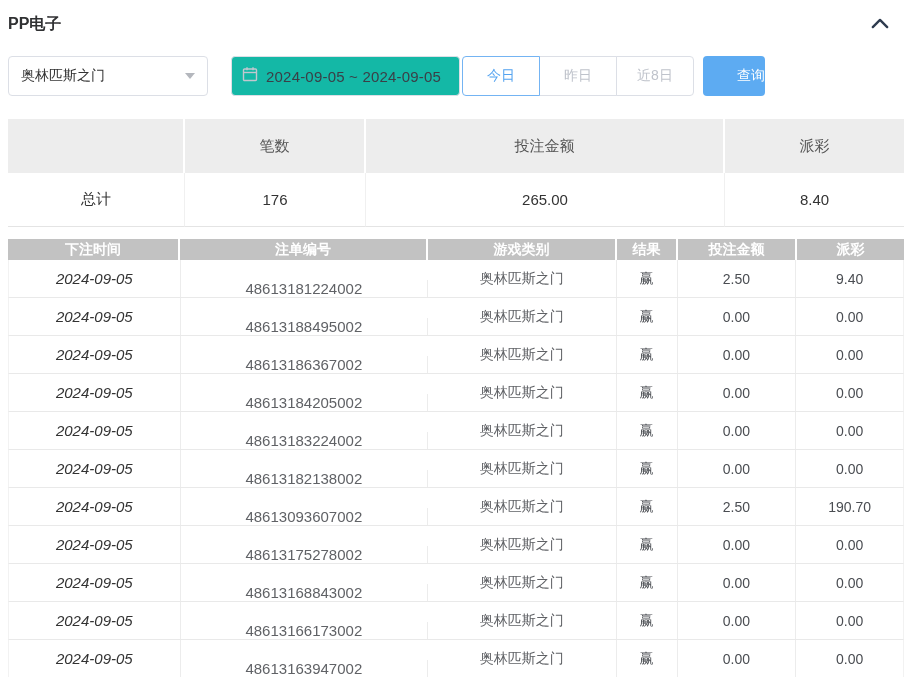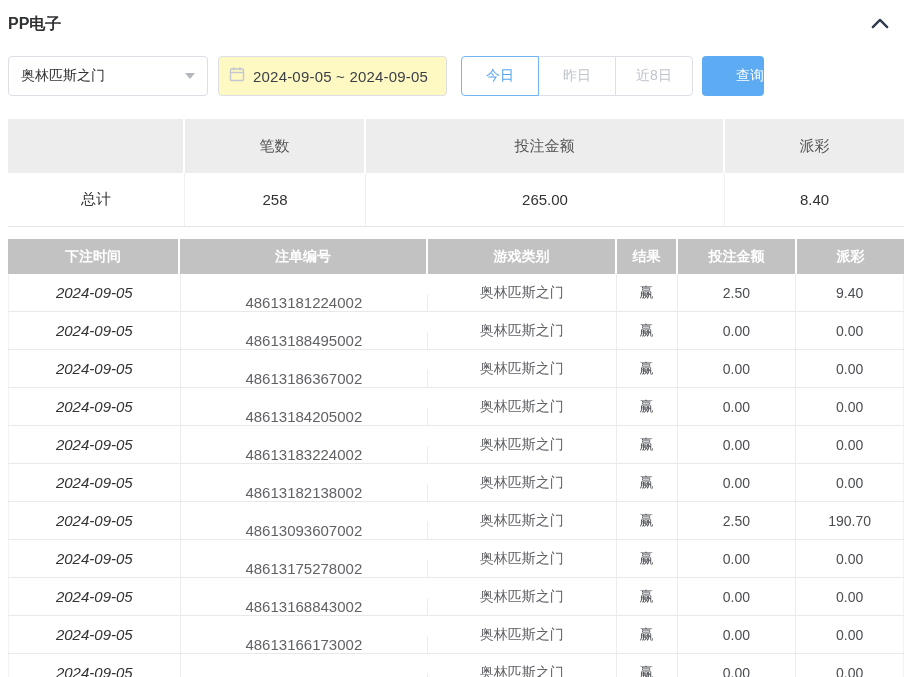--- a/index.html
+++ b/index.html
@@ -11,25 +11,25 @@
   .panel-header { display:flex; align-items:center; justify-content:space-between; height:24px; }
   .panel-title { font-size:16px; font-weight:bold; color:#303133; }
   .collapse-btn { width:24px; height:18px; margin-right:12px; cursor:pointer; background:none; border:none; display:flex; align-items:center; justify-content:center; }
 
   
   .filter-bar { margin-top:20px; display:flex; align-items:center; height:40px; }
   .select-box { width:200px; height:40px; border:1px solid #dcdfe6; border-radius:4px;
     display:flex; align-items:center; justify-content:space-between; padding:0 12px; background:#fff; cursor:pointer; }
   .select-value { font-size:14px; color:#333; }
   .caret-down { width:0; height:0; border-left:5px solid transparent; border-right:5px solid transparent; border-top:6px solid #b4b7bd; }
-  .date-box { width:229px; height:40px; border:1px solid #dcdfe6; border-radius:4px; margin-left:10px;
-    display:flex; align-items:center; padding:16px 10px; background:#fef9c3; cursor:pointer; }
+  .date-box { width:229px; height:40px; border:1px solid #dcdfe6; border-radius:4px; margin-left:23px;
+    display:flex; align-items:center; padding:16px 10px; background:#14b8a6; cursor:pointer; }
   .date-box svg { flex:0 0 auto; margin-right:8px; }
   .date-value { font-size:15px; color:#3a3f47; letter-spacing:0.2px; }
-  .btn-group { display:flex; margin-left:14px; }
+  .btn-group { display:flex; margin-left:2px; }
   .qbtn { width:78px; height:40px; background:#fff; border:1px solid #dcdfe6; font-size:14px;
     color:#bfc3cb; margin-left:-1px; cursor:pointer; position:relative;
     font-family:"Liberation Sans","DejaVu Sans",sans-serif; }
   .qbtn:first-child { border-radius:4px 0 0 4px; margin-left:0; }
   .qbtn:last-child { border-radius:0 4px 4px 0; }
   .qbtn.active { color:#54a3f0; border-color:#74b4f3; z-index:2; }
   .search-btn { width:62px; height:40px; margin-left:9px; border:none; border-radius:4px;
     background:#5dabf2; color:#fff; font-size:14px; cursor:pointer;
     font-family:"Liberation Sans","DejaVu Sans",sans-serif;text-align:right; }
 
@@ -38,21 +38,21 @@
   .sum-row { display:flex; }
   .sum-cell { display:flex; align-items:center; justify-content:center; height:54px; font-size:15px; }
   .sum-head .sum-cell { background:#ededed; color:#555; border-right:2px solid #fff; }
   .sum-head .sum-cell:last-child { border-right:none; }
   .sum-body .sum-cell { background:#fff; color:#333; border-bottom:1px solid #e4e4e4; border-right:1px solid #f0f0f0;text-align:center; }
   .sum-body .sum-cell:last-child { border-right:none; }
   .s1{width:177px;} .s2{width:181px;} .s3{width:359px;} .s4{width:179px;}
 
   
   .table { margin-top:12px; width:896px; }
-  .t-head { display:flex; height:35px; }
+  .t-head { display:flex; height:21px; }
   .t-head .t-cell { background:#c2c2c2; color:#fff; font-weight:bold; font-size:14px;
     display:flex; align-items:center; justify-content:center; border-right:2px solid #fff; }
   .t-head .t-cell:last-child { border-right:none; }
   .t-row { display:flex; height:38px; border-bottom:1px solid #e9e9e9; border-left:1px solid #f2f2f2; border-right:1px solid #f2f2f2; }
   .t-row .t-cell { display:flex; align-items:center; justify-content:center; border-right:1px solid #ececec; }
   .t-row .t-cell:last-child { border-right:none; }
   .c1{width:172px;} .c2{width:248px;text-align:center;} .c3{width:189px;} .c4{width:61px;} .c5{width:119px;} .c6{width:107px;}
   .cell-time   { font-size:15px; color:#333;font-style:italic; }
   .cell-order  { font-size:15px; color:#606266;margin-top:20px; }
   .cell-game   { font-size:14px; color:#606266; }
@@ -104,21 +104,21 @@
 
   <div class="summary">
     <div class="sum-row sum-head">
       <div class="sum-cell s1"></div>
       <div class="sum-cell s2">笔数</div>
       <div class="sum-cell s3">投注金额</div>
       <div class="sum-cell s4">派彩</div>
     </div>
     <div class="sum-row sum-body">
       <div class="sum-cell s1">总计</div>
-      <div class="sum-cell s2">258</div>
+      <div class="sum-cell s2">176</div>
       <div class="sum-cell s3">265.00</div>
       <div class="sum-cell s4">8.40</div>
     </div>
   </div>
 
   <div class="table">
     <div class="t-head">
       <div class="t-cell c1">下注时间</div>
       <div class="t-cell c2">注单编号</div>
       <div class="t-cell c3">游戏类别</div>

